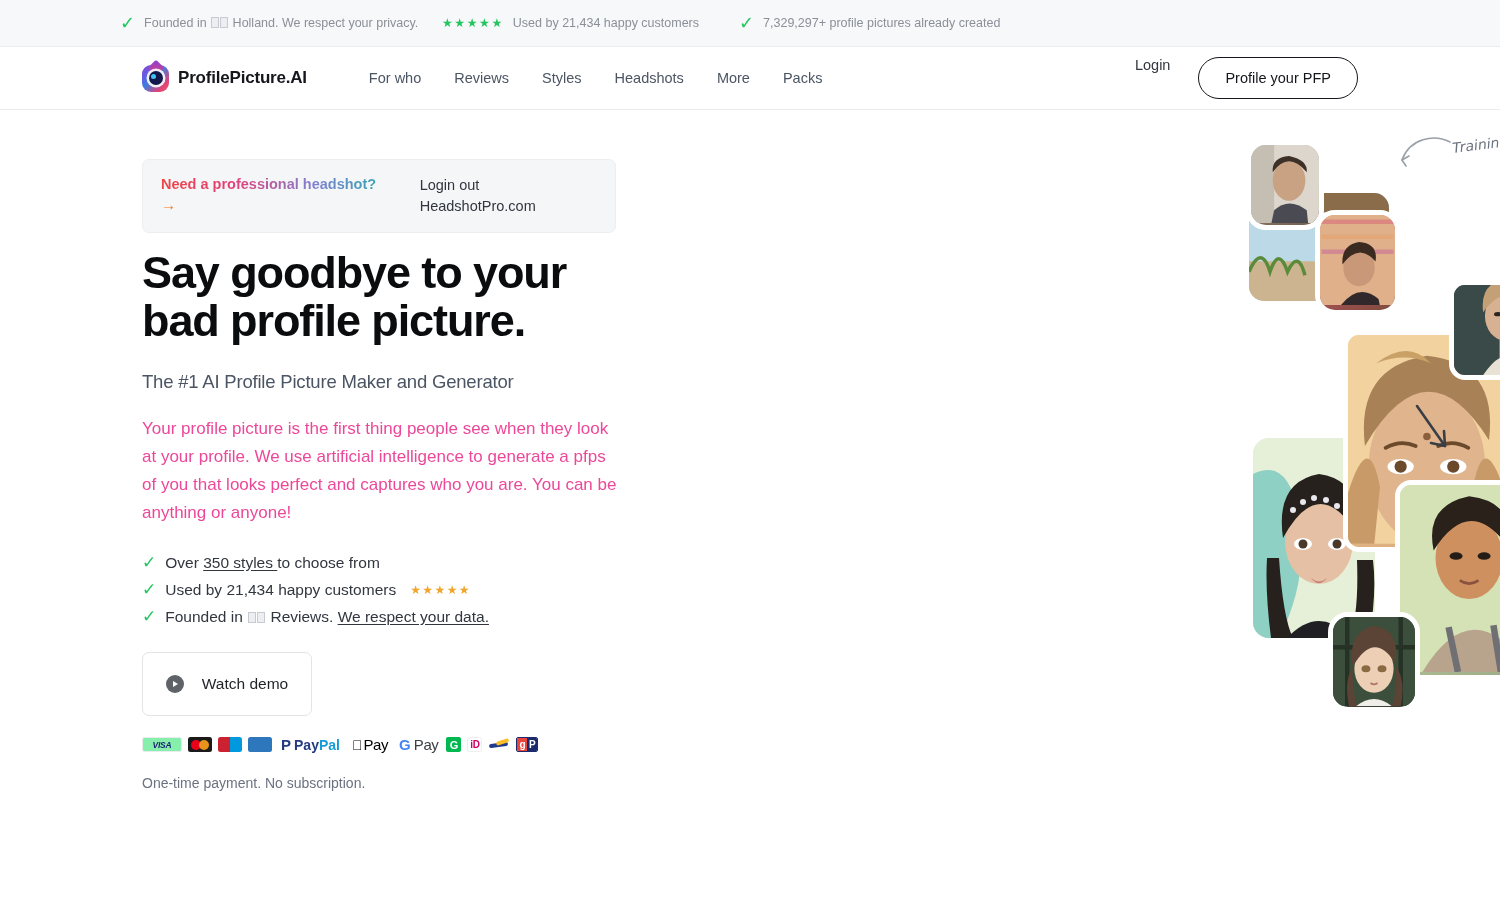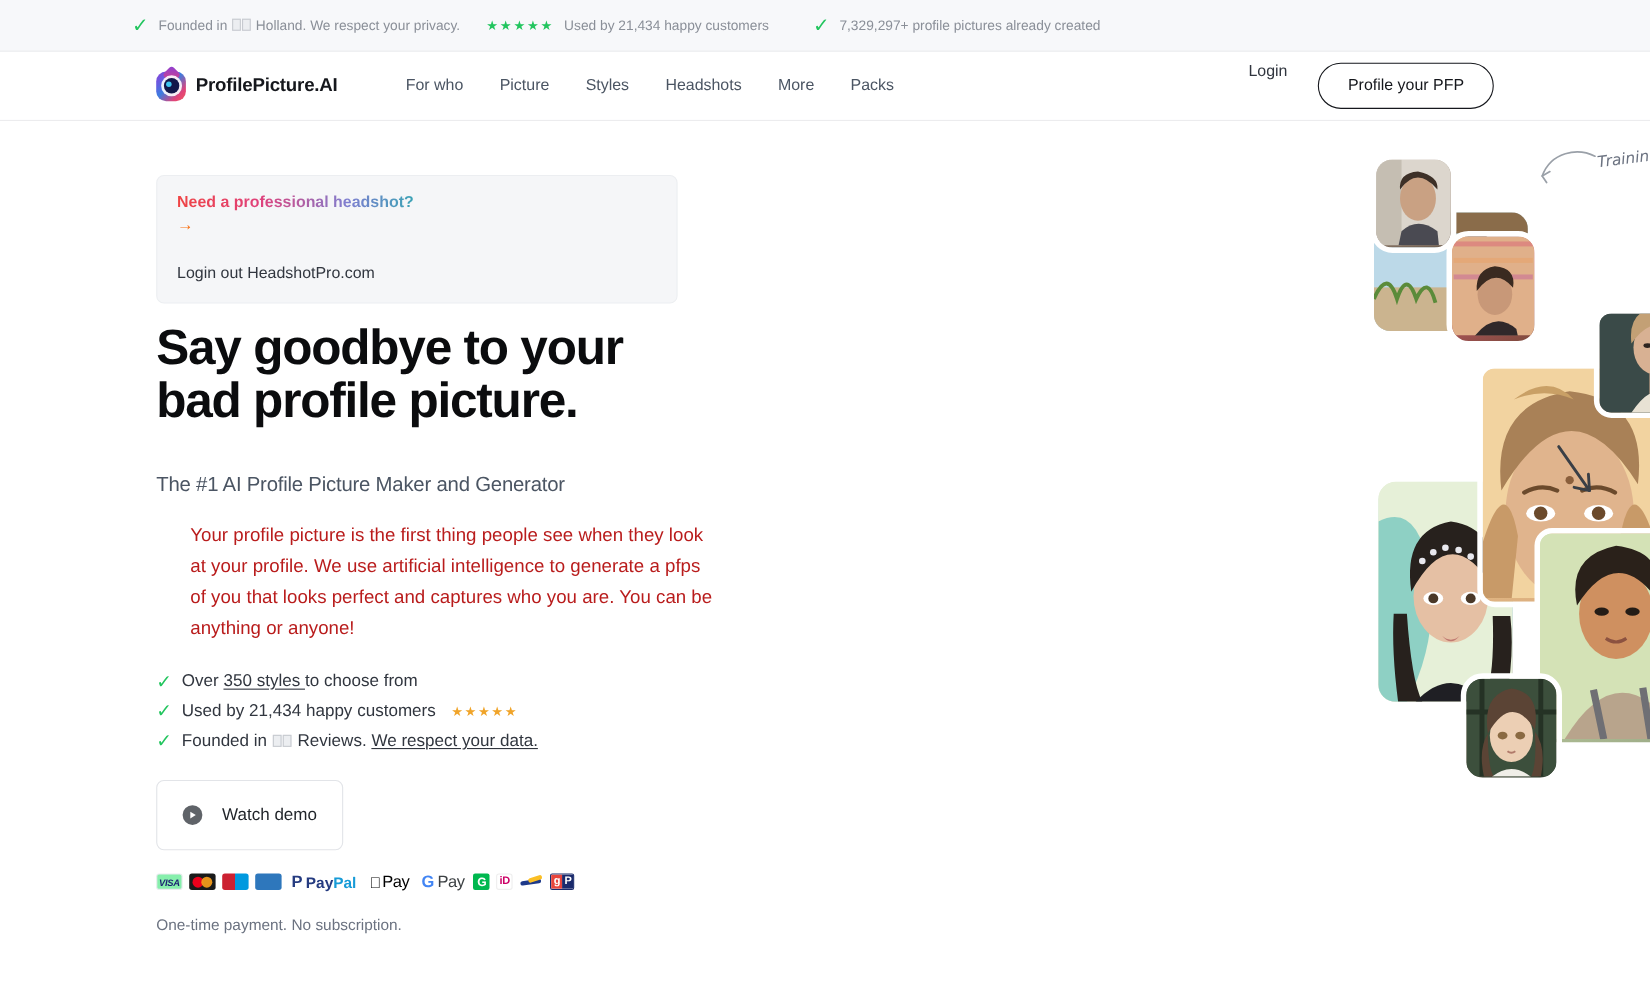--- a/index.html
+++ b/index.html
@@ -86,46 +86,45 @@
     white-space: nowrap;
   }
 
   
   .main { display: flex; padding: 0 142px; position: relative; }
   .left-col { width: 474px; padding-top: 49px; }
 
   .promo {
     background: #f5f6f8; border: 1px solid #eceef1; border-radius: 7px;
     padding: 14px 18px 15px 18px;
-    display: flex; gap: 25px;
+    display: flex; gap: 12px;
     margin-bottom: 16px;
-    flex-direction: column;
   }
   .promo-left { width: 250px; }
   .promo-strong {
     font-size: 14.5px; font-weight: 700;
     background: linear-gradient(90deg,#ef4444 0%,#e0417b 30%,#7f7fd0 62%,#14b8a6 100%);
     -webkit-background-clip: text; background-clip: text;
     -webkit-text-fill-color: transparent; color: transparent;
     display: block; line-height: 1.4;
   }
   .promo-arrow { color: #f97316; font-size: 15px; display: block; margin-top: 2px; }
   .promo-right { font-size: 14.5px; color: #31363f; line-height: 1.45; padding-top: 1px; }
 
   h1.headline {
     font-size: 45px; line-height: 1.07; font-weight: 700;
     letter-spacing: -1.1px; color: #0b0c0e;
     margin-top: 10px;
   }
   .subhead {
-    font-size: 18.5px; color: #4b5563; margin-top: 40px; letter-spacing: -.2px;
+    font-size: 18.5px; color: #4b5563; margin-top: 26px; letter-spacing: -.2px;
   }
   .body-copy {
-    font-size: 17px; color: #b91c1c; line-height: 1.65;
-    margin-top: 22px; width: 476px; margin-left: 31px;
+    font-size: 17px; color: #ec4899; line-height: 1.65;
+    margin-top: 22px; width: 476px;
   }
 
   .bullets { margin-top: 26px; display: flex; flex-direction: column; gap: 9px; }
   .bullet { display: flex; align-items: center; gap: 9px; font-size: 15.5px; color: #31363f; }
   .b-check { color: #22c55e; font-size: 17px; line-height: 1; }
   .b-underline { text-decoration: underline; text-underline-offset: 2px; }
   .b-stars { color: #f0a429; font-size: 12px; letter-spacing: 1.4px; margin-left: 5px; }
 
   .cta-row { display: flex; gap: 11px; margin-top: 26px; }
   .cta-primary {
@@ -156,21 +155,21 @@
     margin-left: 1.5px;
   }
   .cta-sec-label { font-size: 15.5px; color: #1f2328; line-height: 1.4; text-align: center; }
 
   .pay-row { display: flex; align-items: center; gap: 6px; margin-top: 20px; height: 18px; }
   .pay {
     height: 15px; border-radius: 2.5px; display: flex; align-items: center;
     justify-content: center; font-size: 7px; font-weight: 700; color: #fff;
     letter-spacing: -.2px; flex: 0 0 auto;
   }
-  .pay-visa { width: 24px; background: #86efac; color: #1a1f71; font-size: 8.5px; font-style: italic; border: 1px solid #e9ebef; }
+  .pay-visa { width: 40px; background: #86efac; color: #1a1f71; font-size: 8.5px; font-style: italic; border: 1px solid #e9ebef; }
   .pay-mc { width: 24px; background: #1a1a1a; position: relative; }
   .pay-mc::before, .pay-mc::after {
     content: ""; position: absolute; top: 2.5px; width: 10px; height: 10px; border-radius: 50%;
   }
   .pay-mc::before { left: 3px; background: #eb001b; }
   .pay-mc::after  { right: 3px; background: #f79e1b; opacity: .92; }
   .pay-maestro { width: 24px; background: linear-gradient(90deg,#cc2131 50%,#0099df 50%); font-size: 5px; }
   .pay-amex { width: 24px; background: #2e77bc; font-size: 5.5px; line-height: .95; text-align: center; }
   .pay-paypal {
     display: flex; align-items: center; gap: 3px; margin-left: 3px; margin-right: 2px;
@@ -266,21 +265,21 @@
 <div class="header">
   <div class="brand">
     <span class="logo-mark">
       <span class="logo-lens"></span>
     </span>
     <span class="brand-name">ProfilePicture.AI</span>
   </div>
 
   <div class="nav">
     <a href="#">For who</a>
-    <a href="#">Picture</a>
+    <a href="#">Reviews</a>
     <a href="#">Styles</a>
     <a href="#">Headshots</a>
     <a href="#">More</a>
     <a href="#">Packs</a>
   </div>
 
   <div class="header-right">
     <a href="#" class="login-link">Login</a>
     <button class="cta-outline">Profile your PFP</button>
   </div>

